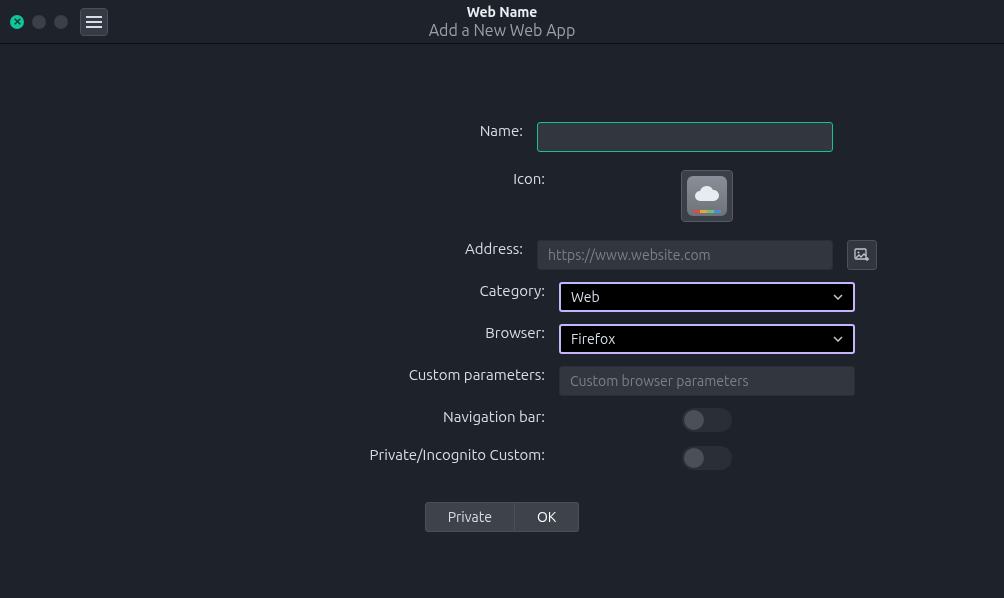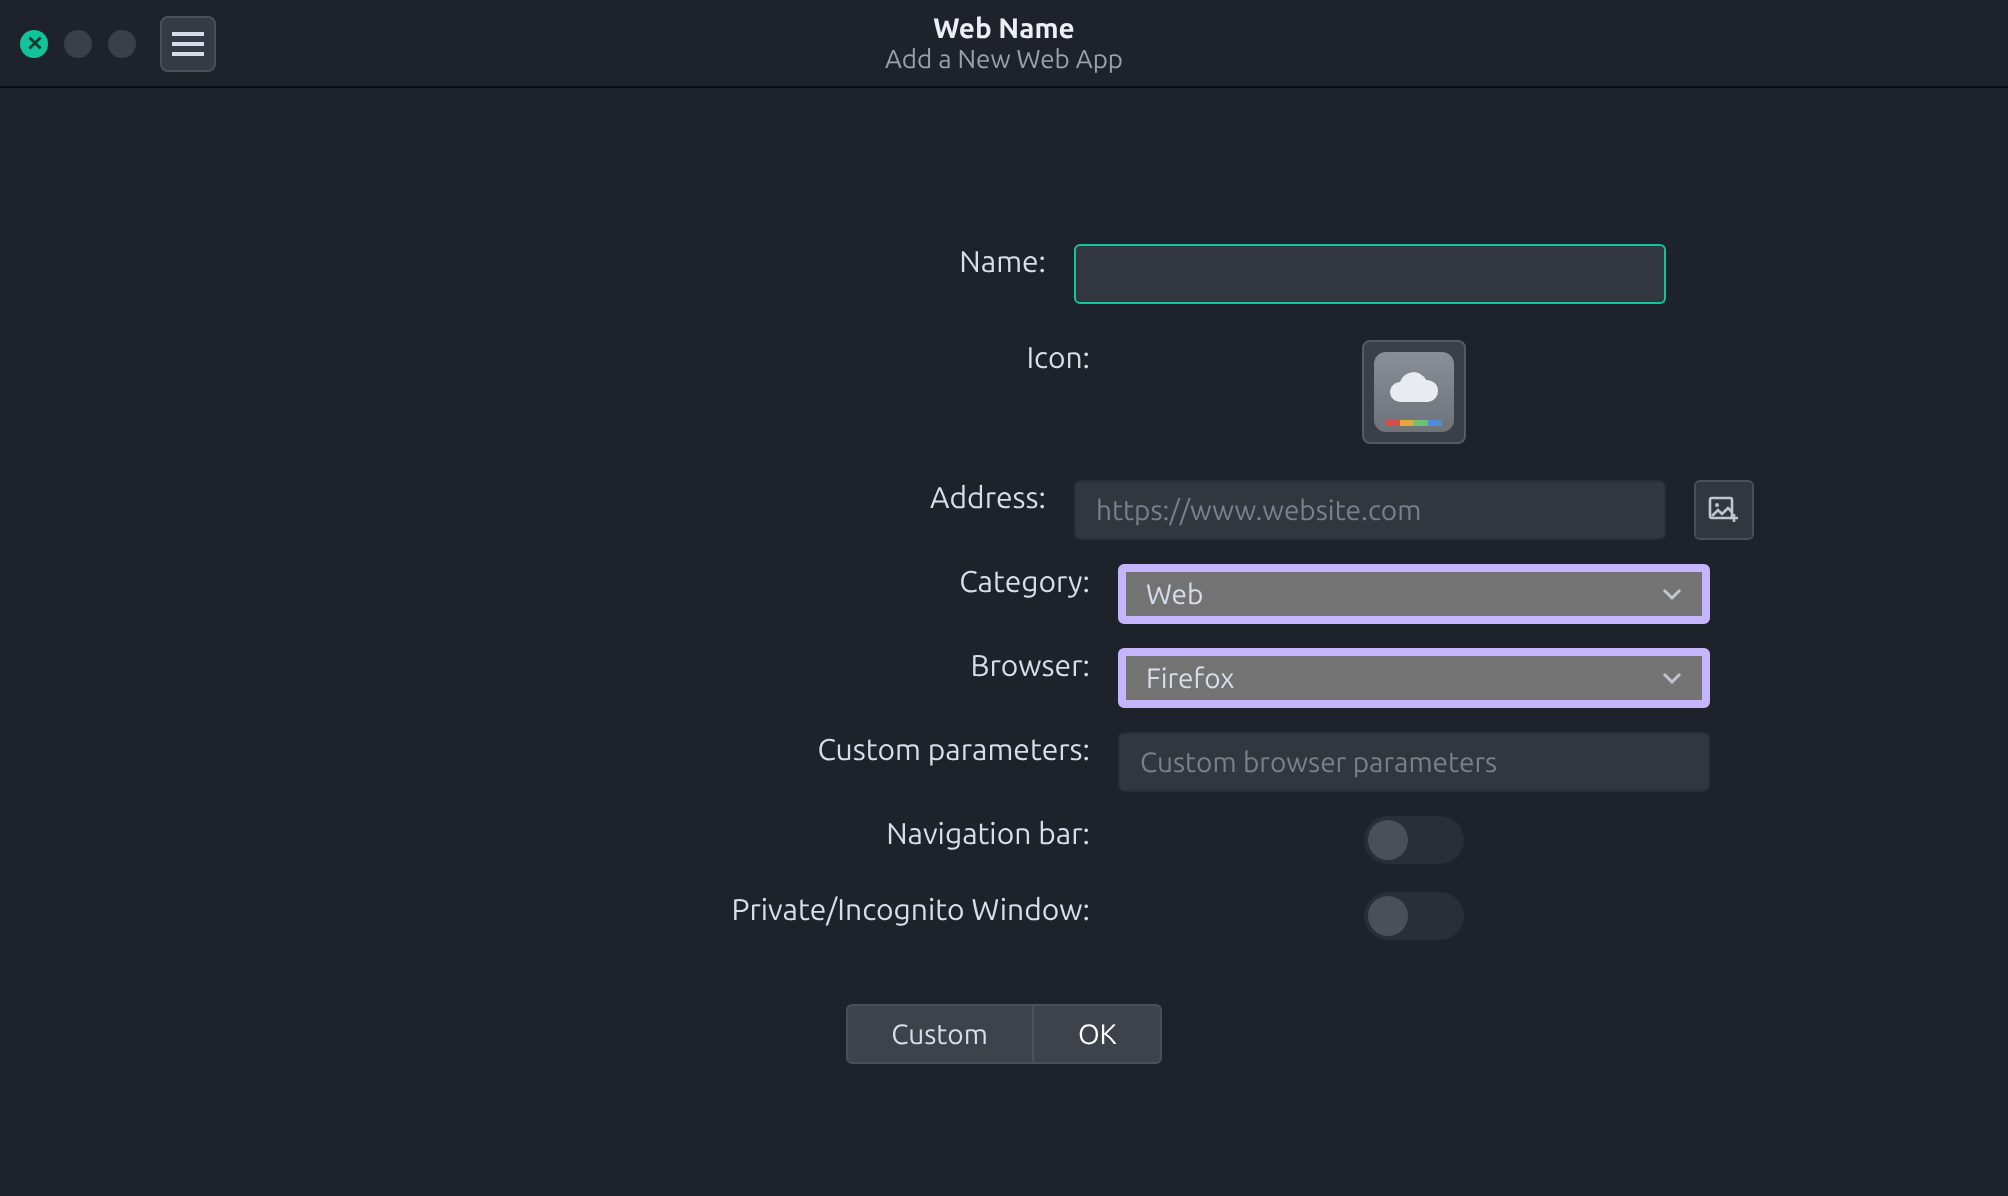--- a/index.html
+++ b/index.html
@@ -68,21 +68,21 @@
       left: 50%;
       transform: translateX(-50%);
       text-align: center;
     }
     .title-main {
       font-weight: 600;
       font-size: 14px;
       color: #eceff4;
     }
     .title-sub {
-      font-size: 13px;
+      font-size: 16px;
       color: #9aa0a8;
       margin-top: 1px;
     }
     .form {
       margin-top: 78px;
       display: flex;
       flex-direction: column;
       align-items: center;
     }
     .row {
@@ -189,22 +189,22 @@
       height: 3px;
       display: flex;
     }
     .icon-bar span:nth-child(1){flex:1;background:#d94c4c;}
     .icon-bar span:nth-child(2){flex:1;background:#e2a83a;}
     .icon-bar span:nth-child(3){flex:1;background:#6fc06f;}
     .icon-bar span:nth-child(4){flex:1;background:#4c8cd9;}
     .select {
       width: 296px;
       height: 30px;
-      background: #737373;
-      border: 4px solid #c4b5fd;
+      background: #000000;
+      border: 2px solid #c4b5fd;
       border-radius: 3px;
       display: flex;
       align-items: center;
       justify-content: space-between;
       padding: 0 10px;
       cursor: pointer;
       font-size: 14px;
     }
     .select svg {
       width: 10px;
@@ -364,26 +364,26 @@
   <div class="row row-toggle">
     <div class="label">Navigation bar:</div>
     <div class="field">
       <div class="switch">
         <div class="switch-knob"></div>
       </div>
     </div>
   </div>
 
   <div class="row row-toggle">
-    <div class="label">Private/Incognito Window:</div>
+    <div class="label">Private/Incognito Custom:</div>
     <div class="field">
       <div class="switch">
         <div class="switch-knob"></div>
       </div>
     </div>
   </div>
 
   <div class="buttons">
-    <button class="btn btn-cancel">Custom</button>
+    <button class="btn btn-cancel">Private</button>
     <button class="btn btn-ok">OK</button>
   </div>
 
 </div>
 
 </body></html>

